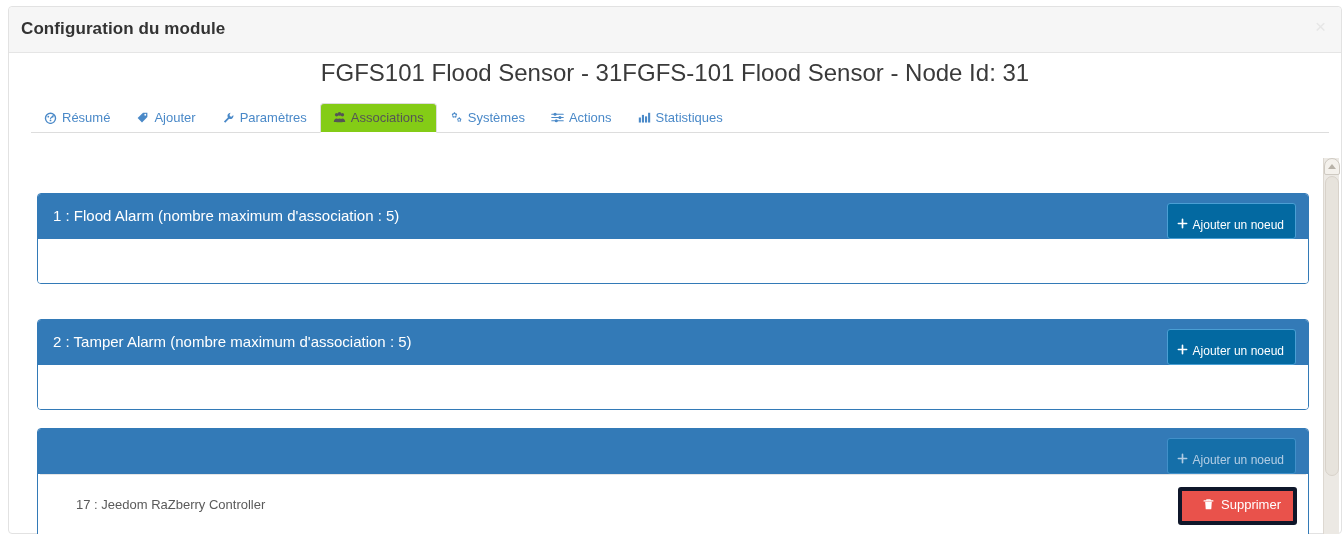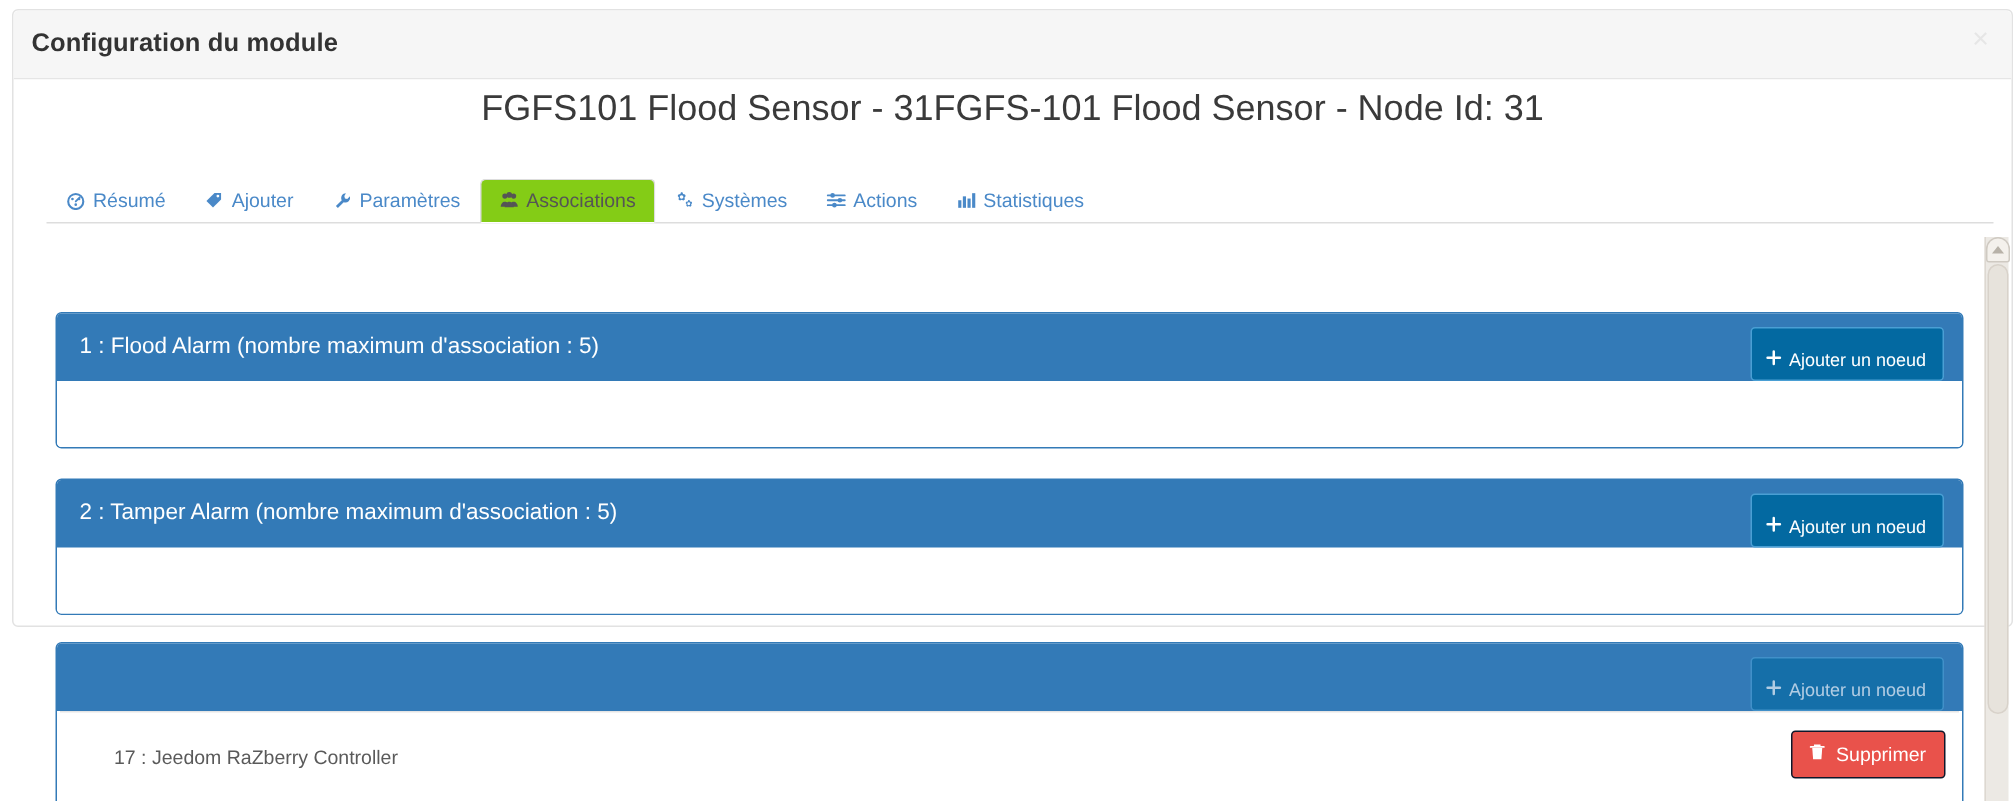--- a/index.html
+++ b/index.html
@@ -8,21 +8,21 @@
     width: 1342px; height: 534px;
     background: #ffffff;
     font-family: "Liberation Sans", sans-serif;
     overflow: hidden;
   }
 
   
   .modal-shell {
     position: absolute;
     left: 8px; top: 6px;
-    width: 1334px; height: 412px;
+    width: 1334px; height: 528px;
     background: #ffffff;
     border: 1px solid #e2e2e2;
     border-radius: 4px;
   }
 
   
   .modal-header {
     position: relative;
     height: 46px;
     background: #f6f6f6;
@@ -62,21 +62,21 @@
     left: 0; right: 0; top: 6px;
     text-align: center;
     font-size: 24px;
     color: #3a3a3a;
     font-weight: normal;
   }
 
   
   .nav-tabs {
     position: absolute;
-    left: 22px; right: 12px; top: 64px;
+    left: 22px; right: 12px; top: 48px;
     height: 32px;
     border-bottom: 1px solid #dddddd;
     list-style: none;
     margin: 0; padding: 0;
     display: flex;
     align-items: flex-end;
   }
   .nav-tabs li {
     margin-bottom: -1px;
   }
@@ -174,27 +174,26 @@
   .node-label {
     position: absolute;
     left: 36px; top: 22px;
     font-size: 13px;
     color: #5a5a5a;
   }
   .btn-delete {
     position: absolute;
     right: 9px; top: 12px;
     background: #e9524b;
-    border: 1px solid #0f172a;
+    border: 4px solid #0f172a;
     color: #ffffff;
     font-size: 13px;
     border-radius: 3px;
-    padding: 7px 12px 8px 10px;
+    padding: 7px 12px 8px 20px;
     display: flex;
-    align-items: center;
     gap: 6px;
     cursor: pointer;
     line-height: 1;
     font-family: "Liberation Sans", sans-serif;
   }
 
   
   .vscroll {
     position: absolute;
     right: 2px; top: 105px;
@@ -332,21 +331,21 @@
                 <rect x="12.4" y="2.2" width="2.6" height="12" fill="#4a89c8"></rect>
               </svg>
             </span>
             <span>Statistiques</span>
           </a>
         </li>
       </ul>
 
     <div class="scroll-area">
       <div class="scroll-inner" id="panel-container">
-          <div class="assoc-panel" style="top: 50px;">
+          <div class="assoc-panel" style="top: 35px;">
             <div class="panel-heading">
               <div class="panel-heading-title">1 : Flood Alarm (nombre maximum d'association : 5)</div>
               <button class="btn-add">
                 <span class="ti"><svg width="11" height="11" viewBox="0 0 16 16">
                     <path d="M8 2v12M2 8h12" stroke="#ffffff" stroke-width="2.4" stroke-linecap="round"></path>
                   </svg></span>
                 <span>Ajouter un noeud</span>
               </button>
             </div>
             <div class="panel-body" style="height: 44px;"></div>

